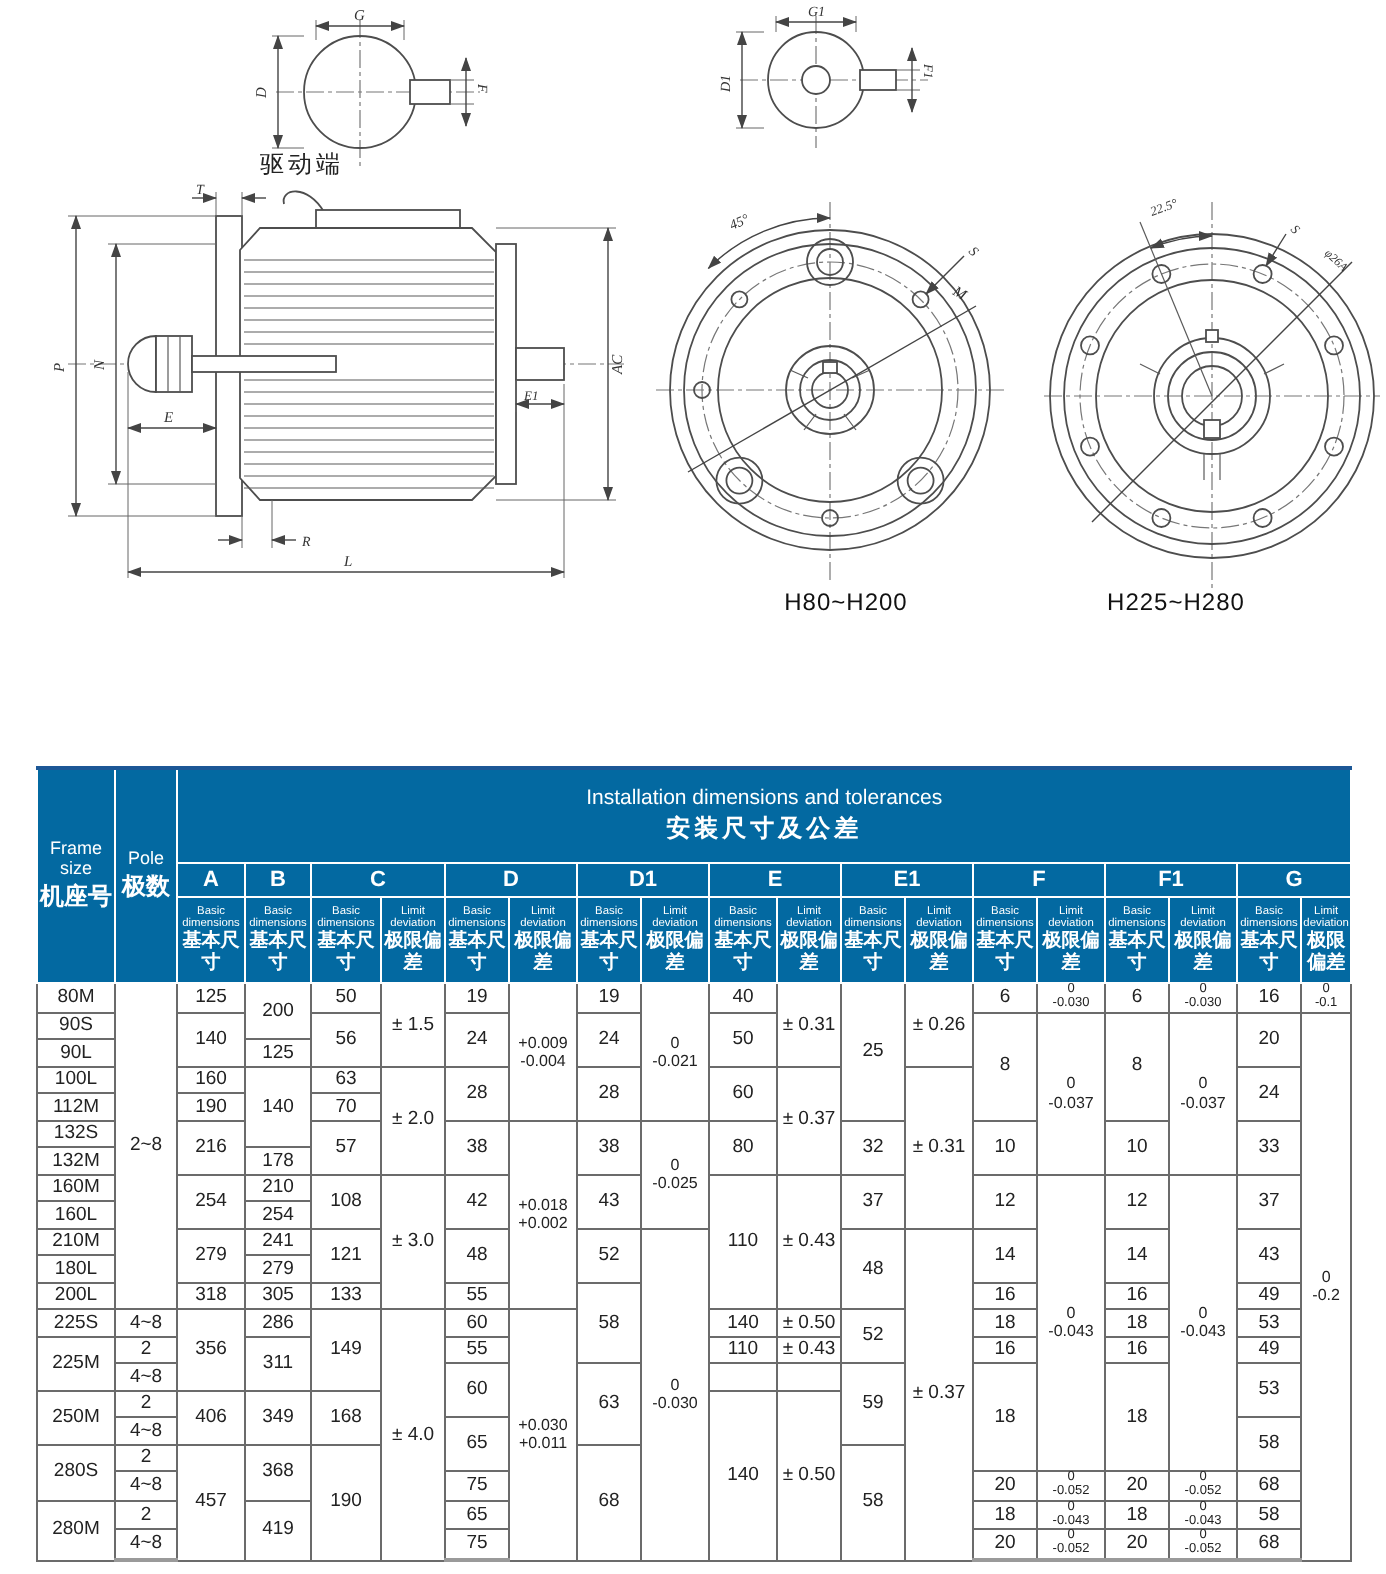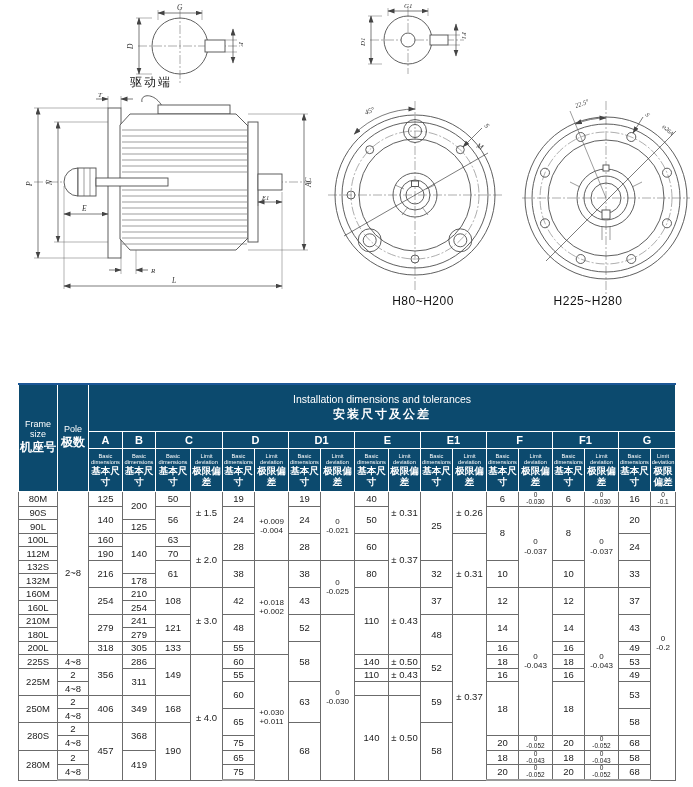--- a/index.html
+++ b/index.html
@@ -12,24 +12,24 @@
   svg text{font-family:"Liberation Serif","DejaVu Serif",serif;font-style:italic;fill:#333;}
   .ln{stroke:#4d4d4d;stroke-width:.9;fill:none;}
   .thin{stroke:#5a5a5a;stroke-width:.6;fill:none;}
   .cl{stroke:#777;stroke-width:.6;fill:none;stroke-dasharray:9 2 2 2;}
   .dim{stroke:#444;stroke-width:.7;fill:none;}
   .ext{stroke:#666;stroke-width:.5;fill:none;}
   .wh{fill:#fff;}
   
   #dim-table{position:absolute;left:18px;top:383px;width:657px;border-collapse:collapse;
              table-layout:fixed;border-top:2px solid #1c5796;}
-  #dim-table thead th{background:#0c4a6e;color:#fff;border:1px solid #fff;
+  #dim-table thead th{background:#0369a1;color:#fff;border:1px solid #fff;
                       font-weight:normal;padding:0;vertical-align:middle;text-align:center;}
   #dim-table .corner-en{font-size:9px;line-height:1.1;display:block;}
-  #dim-table .corner-zh{font-size:12px;font-weight:bold;line-height:1.15;display:block;margin-top:2px;font-family:Liberation Mono, monospace;}
+  #dim-table .corner-zh{font-size:12px;font-weight:bold;line-height:1.15;display:block;margin-top:2px;}
   #dim-table .title-en{font-size:10.5px;line-height:1.3;}
   #dim-table .title-zh{font-size:12px;font-weight:bold;line-height:1.4;letter-spacing:2px;}
   #dim-table th.letter{font-size:11px;font-weight:bold;height:16px;}
   #dim-table th.bl{height:42px;}
   #dim-table .bl-en{font-size:6px;line-height:1.05;transform:scale(.95);}
   #dim-table .bl-zh{font-size:9.5px;font-weight:bold;line-height:1.1;margin-top:1px;}
   #dim-table tbody td{border:1px solid #6b6b6b;text-align:center;vertical-align:middle;
                       padding:0;height:12.5px;font-size:9.5px;line-height:1;background:#fff;}
   #dim-table tbody tr:last-child td{border-bottom:2px solid #9a9a9a;}
   #dim-table td.fr{font-size:9.5px;}
@@ -471,21 +471,21 @@
           <td rowspan="2">24</td>
         </tr>
         <tr>
           <td class="fr">112M</td>
           <td>190</td>
           <td>70</td>
         </tr>
         <tr>
           <td class="fr">132S</td>
           <td rowspan="2">216</td>
-          <td rowspan="2">61</td>
+          <td rowspan="2">57</td>
           <td rowspan="2">38</td>
           <td rowspan="7" class="lim">+0.018
 +0.002</td>
           <td rowspan="2">38</td>
           <td rowspan="4" class="lim">0
 -0.025</td>
           <td rowspan="2">80</td>
           <td rowspan="2">32</td>
           <td rowspan="2">10</td>
           <td rowspan="2">10</td>

